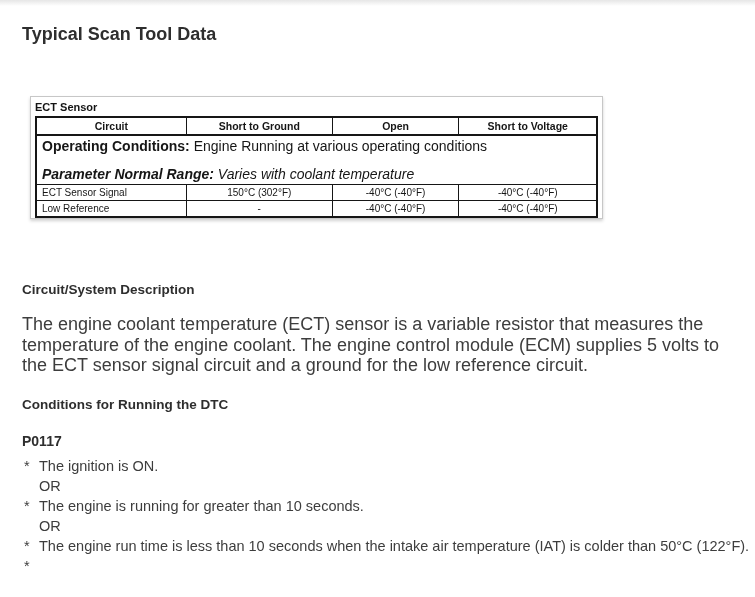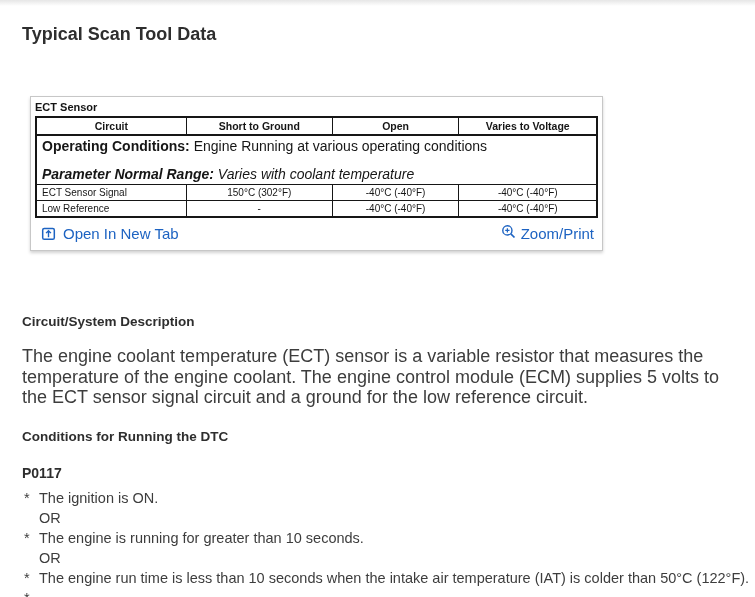--- a/index.html
+++ b/index.html
@@ -85,21 +85,21 @@
       <col style="width:26.8%">
         <col style="width:26%">
         <col style="width:22.6%">
         <col style="width:24.6%">
     </colgroup>
     <thead>
       <tr>
         <th>Circuit</th>
         <th>Short to Ground</th>
         <th>Open</th>
-        <th>Varies to Voltage</th>
+        <th>Short to Voltage</th>
       </tr>
     </thead>
     <tbody>
       <tr>
         <td class="notes-cell" colspan="4">
           <div class="note-line">
             <span class="note-label">Operating Conditions:</span>
             <span>Engine Running at various operating conditions</span>
           </div>
           <div class="note-line">
@@ -115,38 +115,20 @@
         <td class="c-mid">-40°C (-40°F)</td>
       </tr>
       <tr>
         <td class="c-left">Low Reference</td>
         <td class="c-mid">-</td>
         <td class="c-mid">-40°C (-40°F)</td>
         <td class="c-mid">-40°C (-40°F)</td>
       </tr>
     </tbody>
   </table>
-  <div class="links-row">
-    <a class="widget-link">
-      <svg width="15" height="15" viewBox="0 0 16 16">
-        <rect x="1.8" y="2.6" width="12.4" height="11.6" rx="1.7" fill="none" stroke="#1d63c2" stroke-width="1.6"></rect>
-        <path d="M8 12 L8 5.4 M5.4 7.6 L8 5 L10.6 7.6" fill="none" stroke="#1d63c2" stroke-width="1.5"></path>
-      </svg>
-      <span>Open In New Tab</span>
-    </a>
-    <a class="widget-link">
-      <svg class="zoom-svg" width="15" height="15" viewBox="0 0 16 16">
-        <circle cx="6.8" cy="6.8" r="4.9" fill="none" stroke="#1d63c2" stroke-width="1.5"></circle>
-        <line x1="10.5" y1="10.5" x2="14.4" y2="14.4" stroke="#1d63c2" stroke-width="1.8"></line>
-        <line x1="4.5" y1="6.8" x2="9.1" y2="6.8" stroke="#1d63c2" stroke-width="1.3"></line>
-        <line x1="6.8" y1="4.5" x2="6.8" y2="9.1" stroke="#1d63c2" stroke-width="1.3"></line>
-      </svg>
-      <span>Zoom/Print</span>
-    </a>
-  </div>
 </div>
 
 <div class="h-section">Circuit/System Description</div>
 
 <p class="body-par">The engine coolant temperature (ECT) sensor is a variable resistor that measures the temperature of the engine coolant. The engine control module (ECM) supplies 5 volts to the ECT sensor signal circuit and a ground for the low reference circuit.</p>
 
 <div class="h-section tight">Conditions for Running the DTC</div>
 
 <div class="dtc-code">P0117</div>
 

